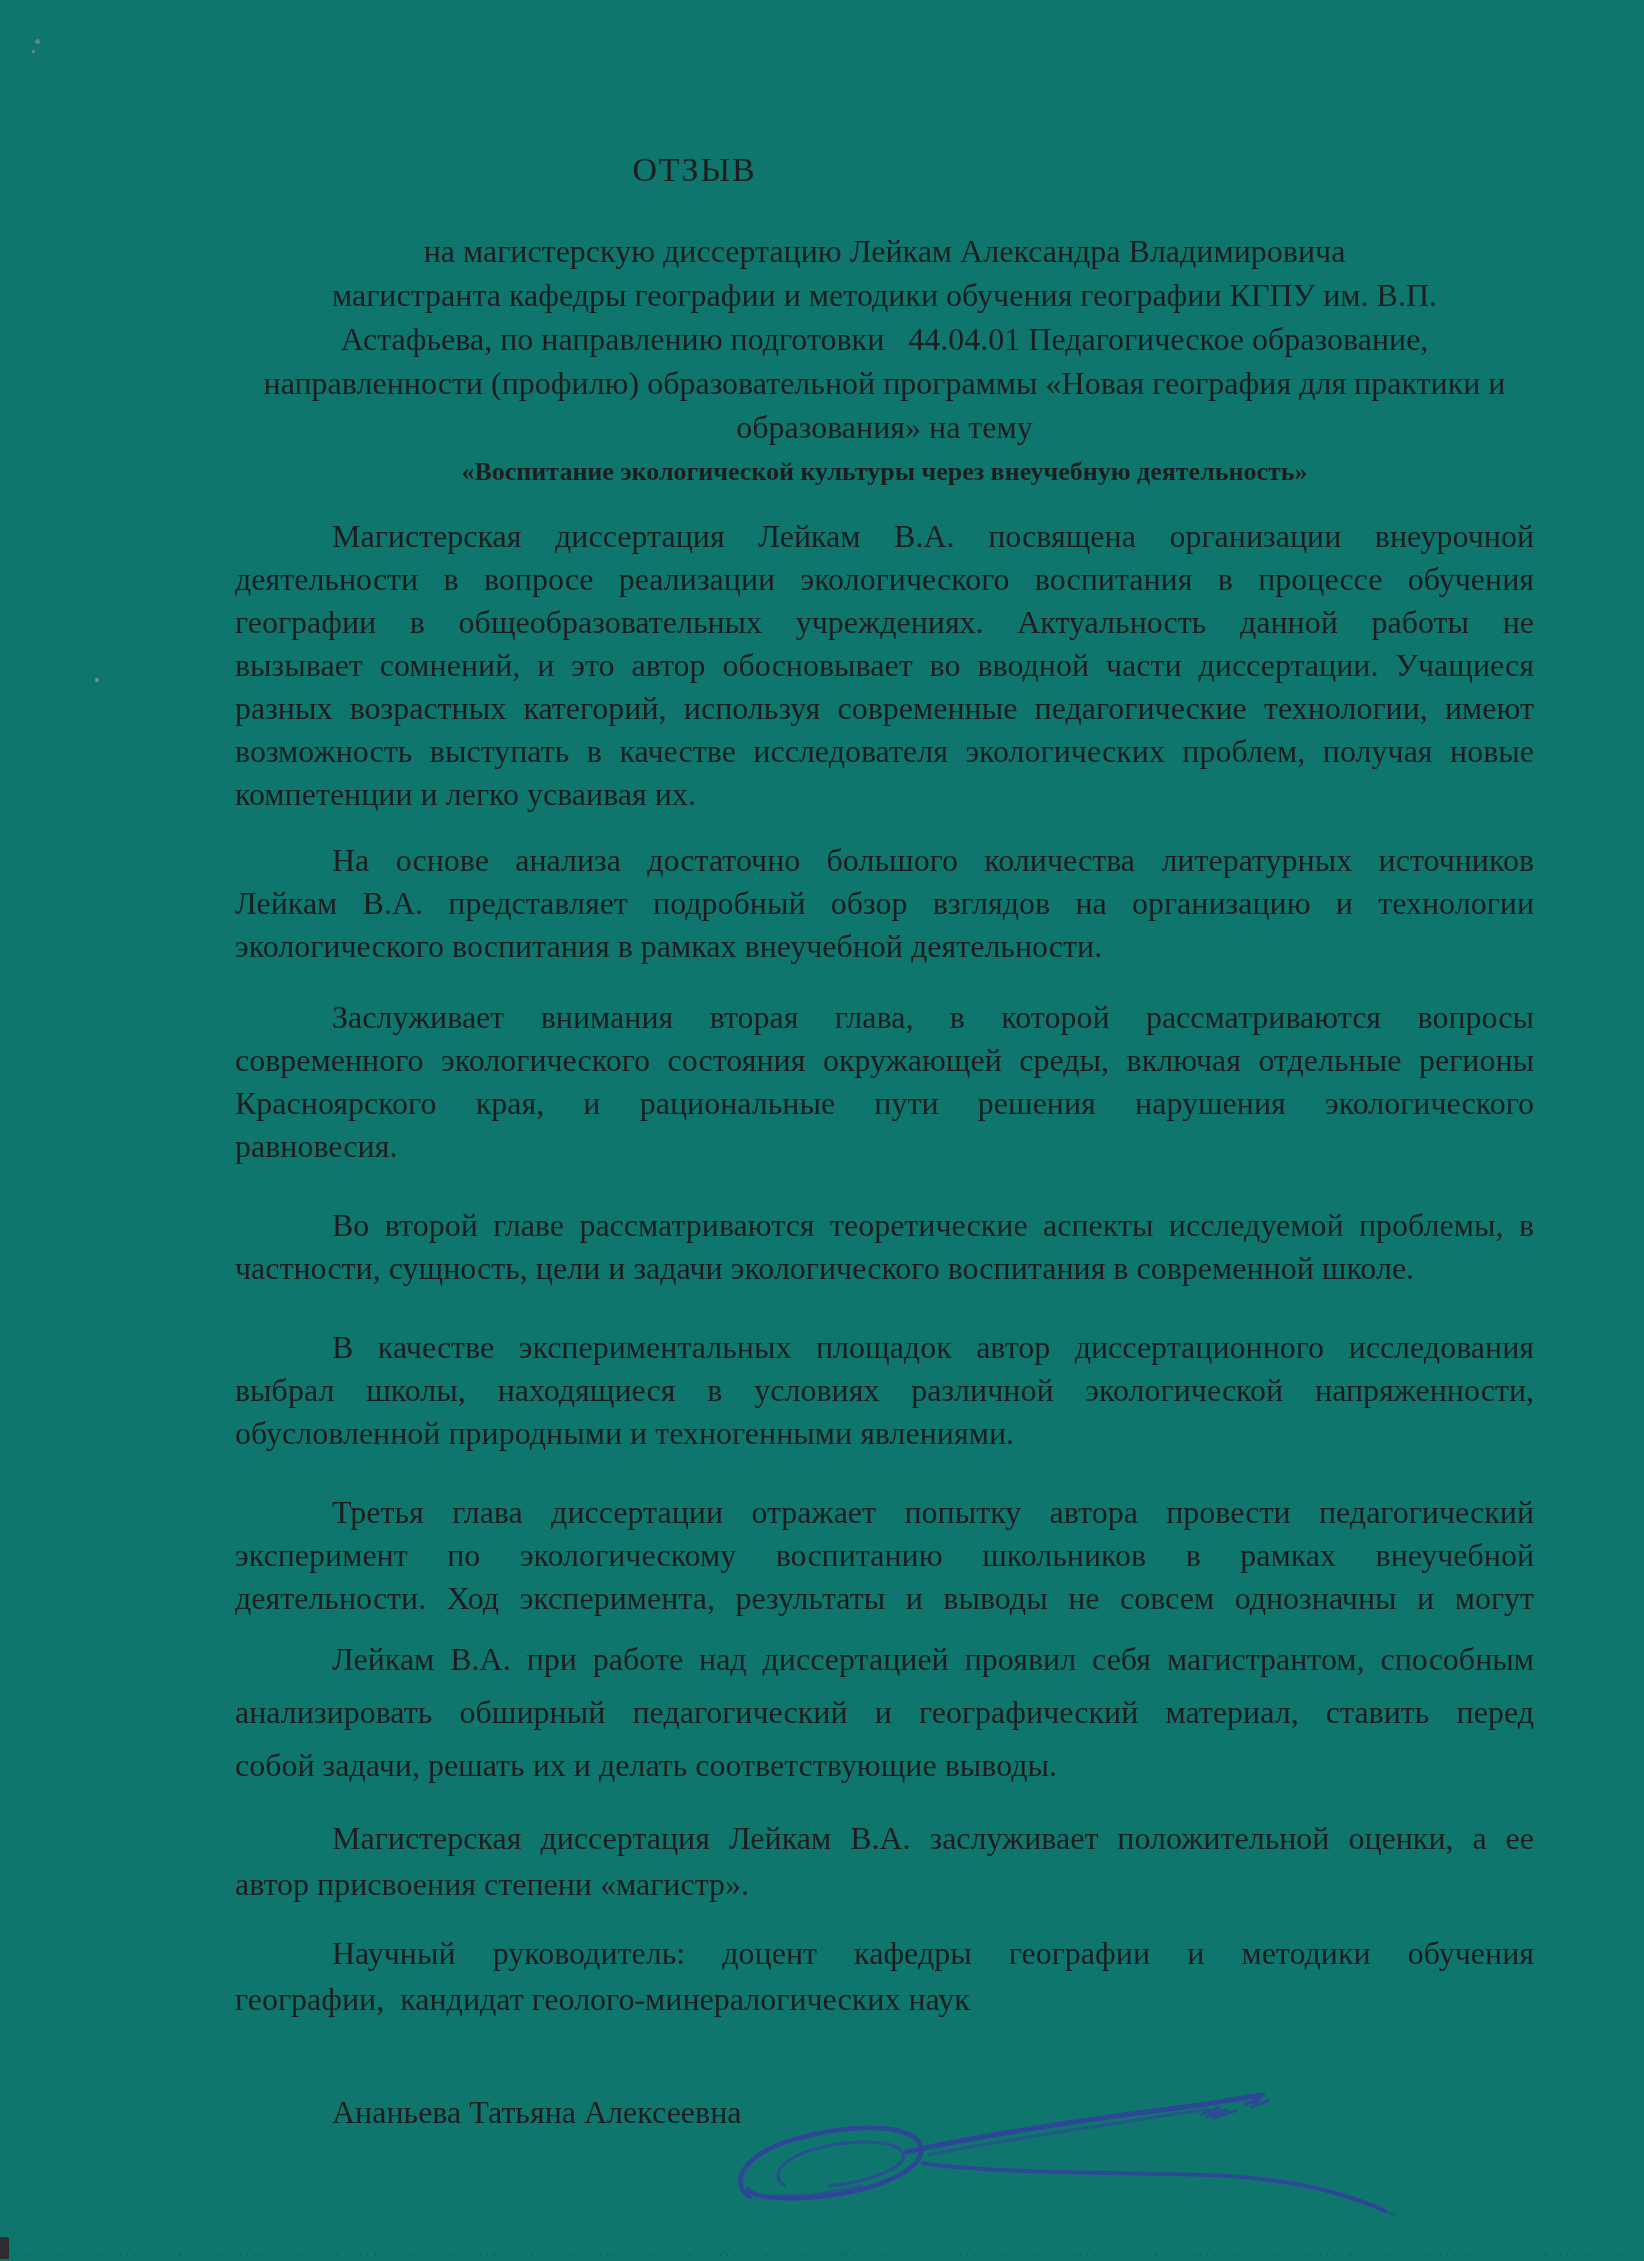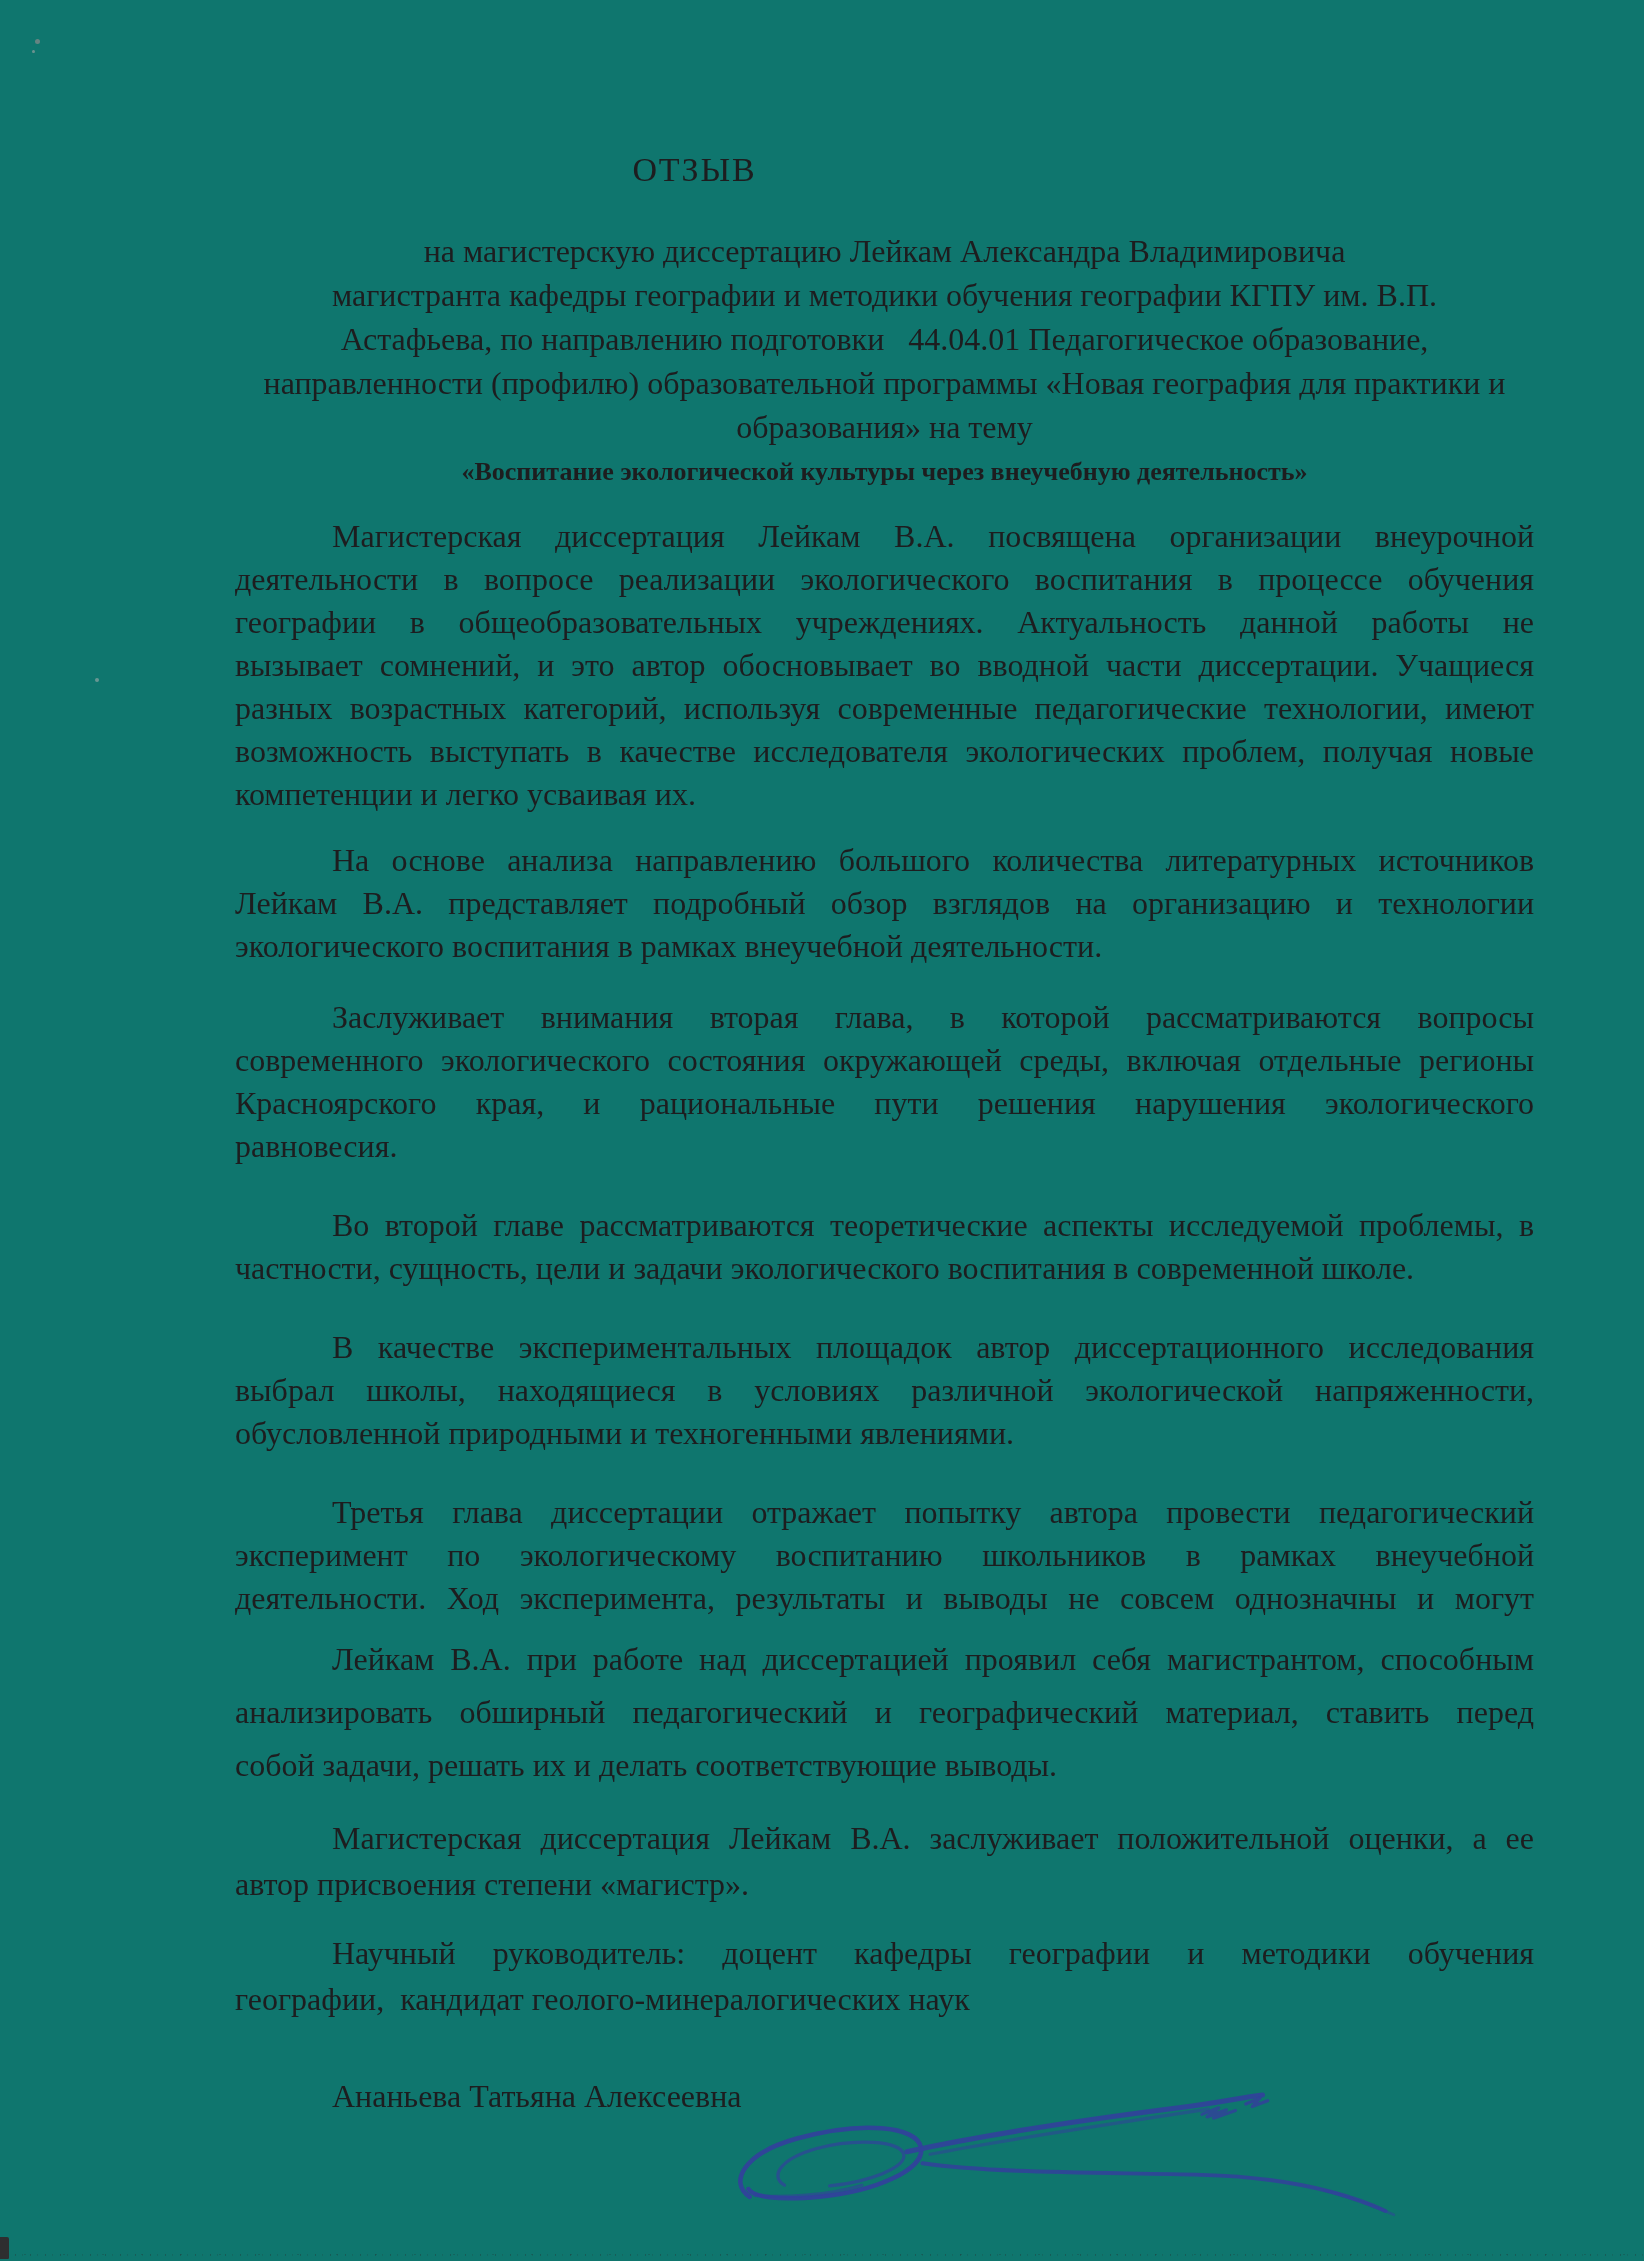--- a/index.html
+++ b/index.html
@@ -76,21 +76,21 @@
   .para.p3 { margin-top: 28px; }
   .para.p4 { margin-top: 36px; }
   .para.p5 { margin-top: 36px; }
   .para.p6 { margin-top: 36px; }
   .para.p7 { margin-top: 13px; }
   .para.p8 { margin-top: 23px; }
   .para.p9 { margin-top: 23px; }
   .para.p7 .line { height: 53px; line-height: 53px; }
   .para.p8 .line, .para.p9 .line { height: 46px; line-height: 46px; }
   .signoff {
-    margin-top: 51px;
+    margin-top: 67px;
     height: 46px;
     line-height: 46px;
     padding-left: 97px;
     font-size: 32px;
     white-space: nowrap;
   }
   
   .signature-wrap {
     position: absolute;
     left: 693px;
@@ -179,21 +179,21 @@
   <div class="para p1">
         <div class="line first">Магистерская диссертация Лейкам В.А. посвящена организации внеурочной</div>
         <div class="line">деятельности в вопросе реализации экологического воспитания в процессе обучения</div>
         <div class="line">географии в общеобразовательных учреждениях. Актуальность данной работы не</div>
         <div class="line">вызывает сомнений, и это автор обосновывает во вводной части диссертации. Учащиеся</div>
         <div class="line">разных возрастных категорий, используя современные педагогические технологии, имеют</div>
         <div class="line">возможность выступать в качестве исследователя экологических проблем, получая новые</div>
         <div class="line last">компетенции и легко усваивая их.</div>
       </div>
       <div class="para p2">
-        <div class="line first">На основе анализа направлению большого количества литературных источников</div>
+        <div class="line first">На основе анализа достаточно большого количества литературных источников</div>
         <div class="line">Лейкам В.А. представляет подробный обзор взглядов на организацию и технологии</div>
         <div class="line last">экологического воспитания в рамках внеучебной деятельности.</div>
       </div>
       <div class="para p3">
         <div class="line first">Заслуживает внимания вторая глава, в которой рассматриваются вопросы</div>
         <div class="line">современного экологического состояния окружающей среды, включая отдельные регионы</div>
         <div class="line">Красноярского края, и рациональные пути решения нарушения экологического</div>
         <div class="line last">равновесия.</div>
       </div>
       <div class="para p4">

